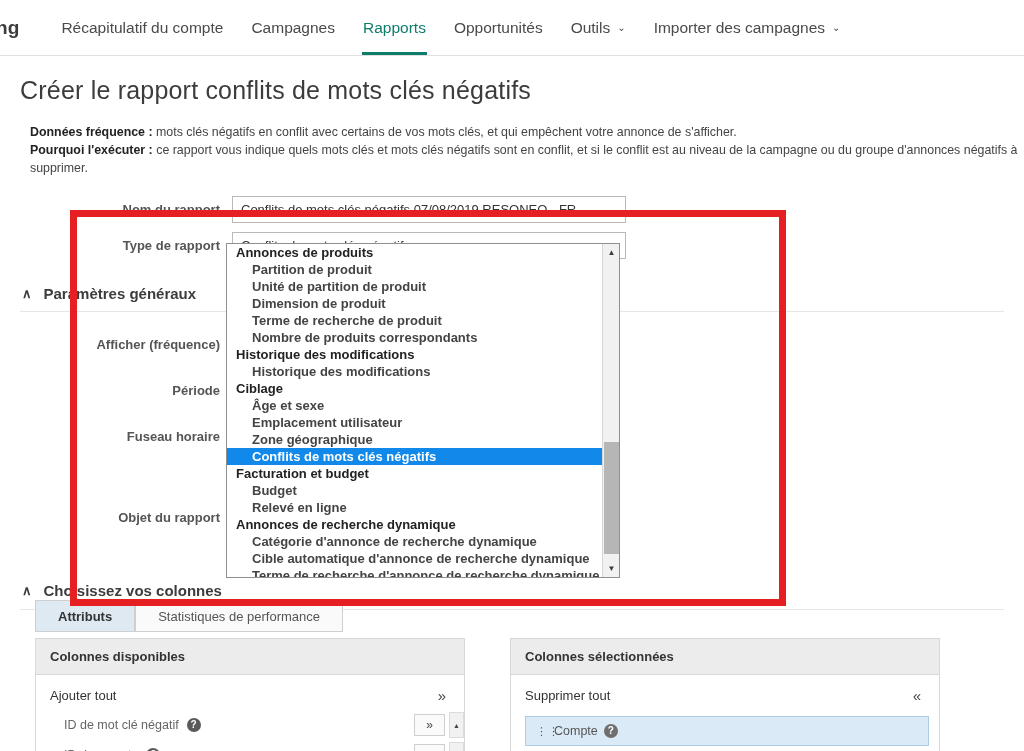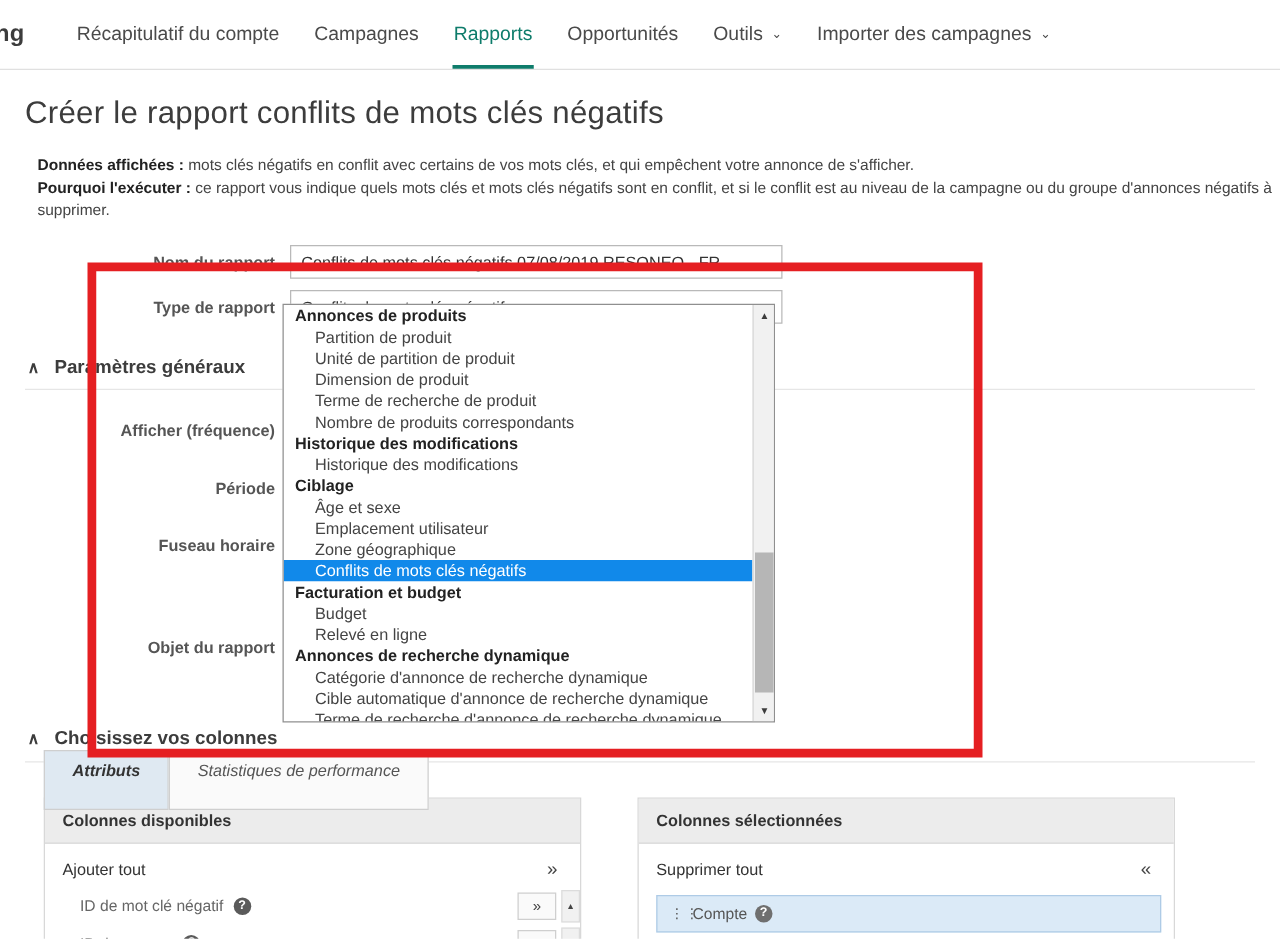--- a/index.html
+++ b/index.html
@@ -94,40 +94,40 @@
   .dd {
     position: absolute; left: 226px; top: 243px; width: 394px; height: 335px;
     background: #fff; border: 1px solid #8f8f8f; z-index: 40; overflow: hidden;
   }
   .dd-list { position: absolute; left: 0; top: 0; right: 17px; bottom: 0; }
   .dd-group {
     font-size: 13px; font-weight: bold; color: #222; padding: 0 0 0 9px; height: 17px; line-height: 17px;
   }
   .dd-opt {
     font-size: 13px; color: #444; padding: 0 0 0 25px; height: 17px; line-height: 17px;
-    white-space: nowrap; cursor: default;
+    white-space: nowrap; cursor: default; font-weight: bold;
   }
   .dd-opt.sel { background: #1189ea; color: #fff; }
   
   .dd-sb { position: absolute; right: 0; top: 0; width: 17px; bottom: 0; background: #f1f1f1; border-left: 1px solid #d6d6d6; }
   .sb-btn { height: 17px; width: 17px; display: flex; align-items: center; justify-content: center; font-size: 8px; color: #3c3c3c; }
   .sb-btn.bot { position: absolute; bottom: 0; left: 0; }
   .sb-thumb { position: absolute; left: 1px; width: 15px; top: 198px; height: 112px; background: #b6b6b6; }
 
   
   .redrect {
     position: absolute; left: 70px; top: 210px; width: 716px; height: 396px;
     border: 7px solid #e51f22; z-index: 90; pointer-events: none;
   }
 
   
   .tabs { position: absolute; left: 35px; top: 600px; display: flex; align-items: flex-end; z-index: 10; }
   .tab {
     font-size: 13px; color: #555; padding: 8px 22px 8px 22px; border: 1px solid #cfcfcf;
-    background: #fafafa; border-bottom: 1px solid #cfcfcf; cursor: pointer; height: 48px; font-style: italic;
+    background: #fafafa; border-bottom: 1px solid #cfcfcf; cursor: pointer; height: 32px;
   }
   .tab.active { background: #dfe9f2; font-weight: bold; color: #333; }
 
   
   .panels { position: absolute; left: 35px; top: 638px; width: 960px; display: flex; gap: 45px; }
   .panel { border: 1px solid #d8d8d8; background: #fff; }
   .panel.left { width: 430px; }
   .panel.right { width: 430px; }
   .panel-hd {
     background: #ececec; border-bottom: 1px solid #d8d8d8; font-size: 13px; font-weight: bold;
@@ -190,21 +190,21 @@
       </div>
     </div>
   </div>
 
   <div class="page">
 
     <div class="page-title">Créer le rapport conflits de mots clés négatifs</div>
 
     <div class="desc">
       <div class="desc-line">
-        <b>Données affichées :</b><span> mots clés négatifs en conflit avec certains de vos mots clés, et qui empêchent votre annonce de s'afficher.</span>
+        <b>Données fréquence :</b><span> mots clés négatifs en conflit avec certains de vos mots clés, et qui empêchent votre annonce de s'afficher.</span>
       </div>
       <div class="desc-line wrap">
         <b>Pourquoi l'exécuter :</b><span> ce rapport vous indique quels mots clés et mots clés négatifs sont en conflit, et si le conflit est au niveau de la campagne ou du groupe d'annonces négatifs à supprimer.</span>
       </div>
     </div>
 
     <div class="form">
 
       <div class="frow">
         <div class="flabel">Nom du rapport</div>

